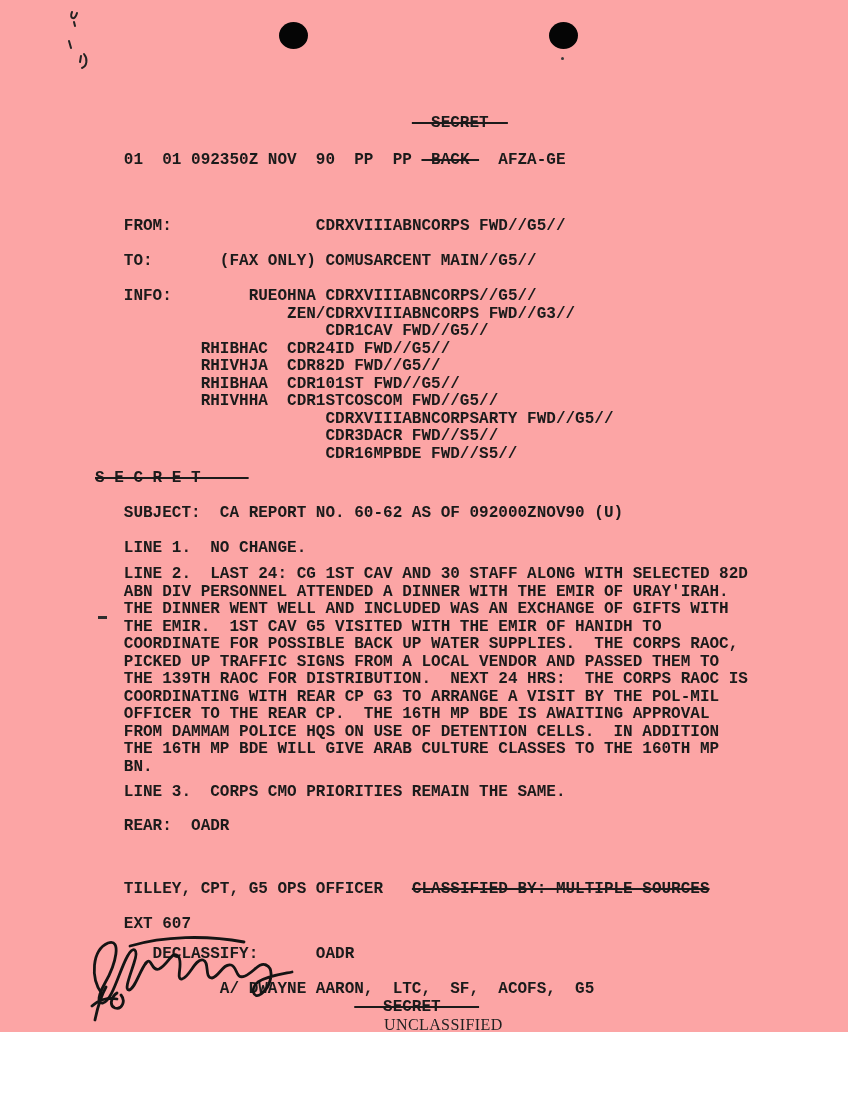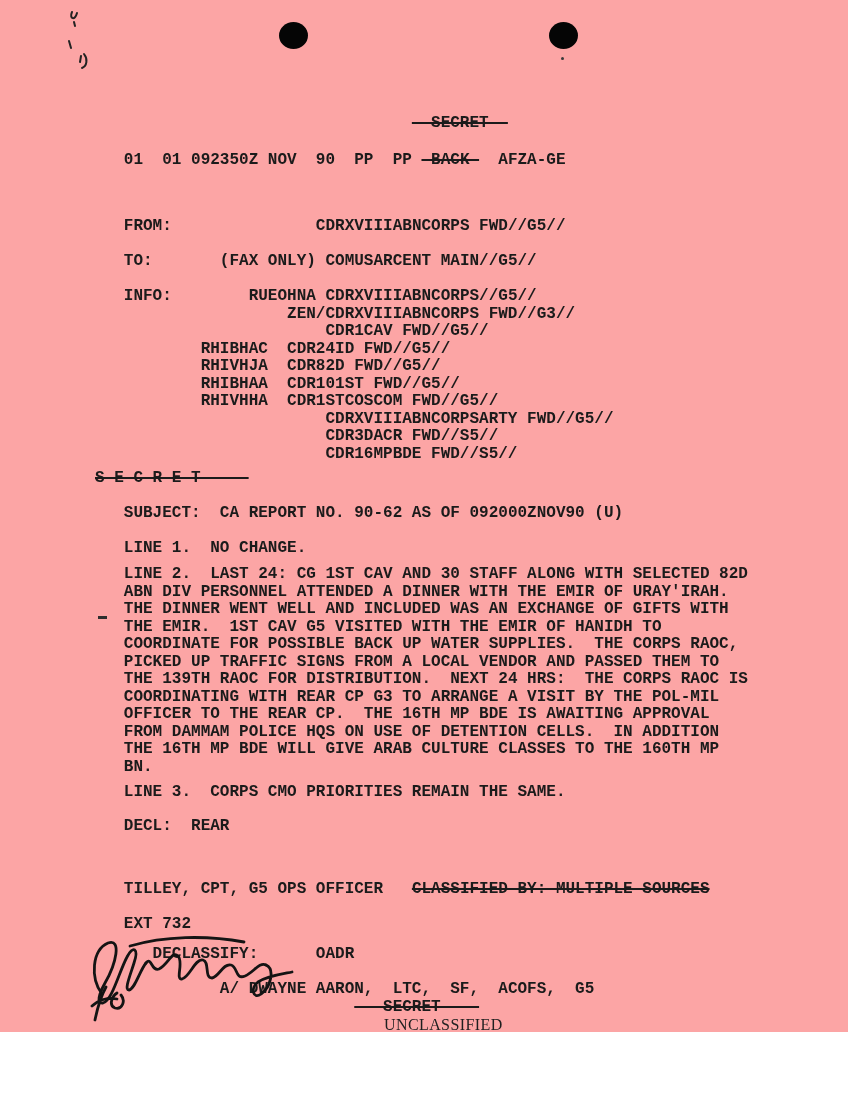--- a/index.html
+++ b/index.html
@@ -44,27 +44,27 @@
       <path d="M9 37 L11 44"></path>
       <path d="M24 50 C28 55 27 62 22 64 M21 52 L20 58"></path>
     </g>
   </svg>
 
   <div id="doc-blocks">
       <div class="doc-block" style="top: 115px;"><div class="ln">                                 <span class="strike">  SECRET  </span></div></div>
       <div class="doc-block" style="top: 152px;"><div class="ln">   <span>01  01 092350Z NOV  90  PP  PP</span> <span class="strike"> BACK </span>  <span>AFZA-GE</span></div></div>
       <div class="doc-block" style="top: 218px;"><div class="ln">   <span>FROM:</span>               <span>CDRXVIIIABNCORPS FWD//G5//</span></div><div class="ln">&nbsp;</div><div class="ln">   <span>TO:</span>       <span>(FAX ONLY) COMUSARCENT MAIN//G5//</span></div><div class="ln">&nbsp;</div><div class="ln">   <span>INFO:</span>        <span>RUEOHNA CDRXVIIIABNCORPS//G5//</span></div><div class="ln">                    <span>ZEN/CDRXVIIIABNCORPS FWD//G3//</span></div><div class="ln">                        <span>CDR1CAV FWD//G5//</span></div><div class="ln">           <span>RHIBHAC  CDR24ID FWD//G5//</span></div><div class="ln">           <span>RHIVHJA  CDR82D FWD//G5//</span></div><div class="ln">           <span>RHIBHAA  CDR101ST FWD//G5//</span></div><div class="ln">           <span>RHIVHHA  CDR1STCOSCOM FWD//G5//</span></div><div class="ln">                        <span>CDRXVIIIABNCORPSARTY FWD//G5//</span></div><div class="ln">                        <span>CDR3DACR FWD//S5//</span></div><div class="ln">                        <span>CDR16MPBDE FWD//S5//</span></div></div>
       <div class="doc-block" style="top: 470px;"><div class="ln"><span class="strike">S E C R E T     </span></div></div>
-      <div class="doc-block" style="top: 505px;"><div class="ln">   <span>SUBJECT:  CA REPORT NO. 90-62 AS OF 092000ZNOV90 (U)</span></div></div>
+      <div class="doc-block" style="top: 505px;"><div class="ln">   <span>SUBJECT:  CA REPORT NO. 60-62 AS OF 092000ZNOV90 (U)</span></div></div>
       <div class="doc-block" style="top: 540px; text-align: center;"><div class="ln">   <span>LINE 1.  NO CHANGE.</span></div></div>
       <div class="doc-block" style="top: 566px;"><div class="ln">   <span>LINE 2.  LAST 24: CG 1ST CAV AND 30 STAFF ALONG WITH SELECTED 82D</span></div><div class="ln">   <span>ABN DIV PERSONNEL ATTENDED A DINNER WITH THE EMIR OF URAY'IRAH.</span></div><div class="ln">   <span>THE DINNER WENT WELL AND INCLUDED WAS AN EXCHANGE OF GIFTS WITH</span></div><div class="ln">   <span>THE EMIR.  1ST CAV G5 VISITED WITH THE EMIR OF HANIDH TO</span></div><div class="ln">   <span>COORDINATE FOR POSSIBLE BACK UP WATER SUPPLIES.  THE CORPS RAOC,</span></div><div class="ln">   <span>PICKED UP TRAFFIC SIGNS FROM A LOCAL VENDOR AND PASSED THEM TO</span></div><div class="ln">   <span>THE 139TH RAOC FOR DISTRIBUTION.  NEXT 24 HRS:  THE CORPS RAOC IS</span></div><div class="ln">   <span>COORDINATING WITH REAR CP G3 TO ARRANGE A VISIT BY THE POL-MIL</span></div><div class="ln">   <span>OFFICER TO THE REAR CP.  THE 16TH MP BDE IS AWAITING APPROVAL</span></div><div class="ln">   <span>FROM DAMMAM POLICE HQS ON USE OF DETENTION CELLS.  IN ADDITION</span></div><div class="ln">   <span>THE 16TH MP BDE WILL GIVE ARAB CULTURE CLASSES TO THE 160TH MP</span></div><div class="ln">   <span>BN.</span></div></div>
       <div class="doc-block" style="top: 784px;"><div class="ln">   <span>LINE 3.  CORPS CMO PRIORITIES REMAIN THE SAME.</span></div></div>
-      <div class="doc-block" style="top: 818px;"><div class="ln">   <span>DECL:  REAR</span></div></div>
+      <div class="doc-block" style="top: 818px;"><div class="ln">   <span>REAR:  OADR</span></div></div>
       <div class="doc-block" style="top: 881px;"><div class="ln">   <span>TILLEY, CPT, G5 OPS OFFICER</span>   <span class="strike">CLASSIFIED BY: MULTIPLE SOURCES</span></div></div>
-      <div class="doc-block" style="top: 916px;"><div class="ln">   <span>EXT 732</span></div></div>
+      <div class="doc-block" style="top: 916px;"><div class="ln">   <span>EXT 607</span></div></div>
       <div class="doc-block" style="top: 946px;"><div class="ln">      <span>DECLASSIFY:</span>      <span>OADR</span></div><div class="ln">&nbsp;</div><div class="ln">             <span>A/ DWAYNE AARON,  LTC,  SF,  ACOFS,  G5</span></div><div class="ln">                           <span class="strike">   SECRET    </span></div></div>
     </div>
 
   <div class="margin-dash"></div>
   <div class="dot-mark"></div>
 
   <svg class="signature-svg" width="240" height="95" viewBox="0 0 240 95">
     <g fill="none" stroke="#141414" stroke-width="2.8" stroke-linecap="round">
       <path d="M16 64 C4 48 6 20 22 13 C36 8 30 34 19 53 C13 64 10 74 17 73 C26 71 33 42 41 27 C47 15 53 18 48 33 C44 46 38 60 43 60 C49 59 54 40 60 33"></path>
       <path d="M60 33 C66 26 65 42 73 39 C82 35 86 20 92 26 C98 32 89 50 96 49 C104 47 109 28 117 30 C124 32 118 48 126 48 C133 47 137 33 145 35 C152 37 149 50 159 46 C168 42 173 32 180 35"></path>

